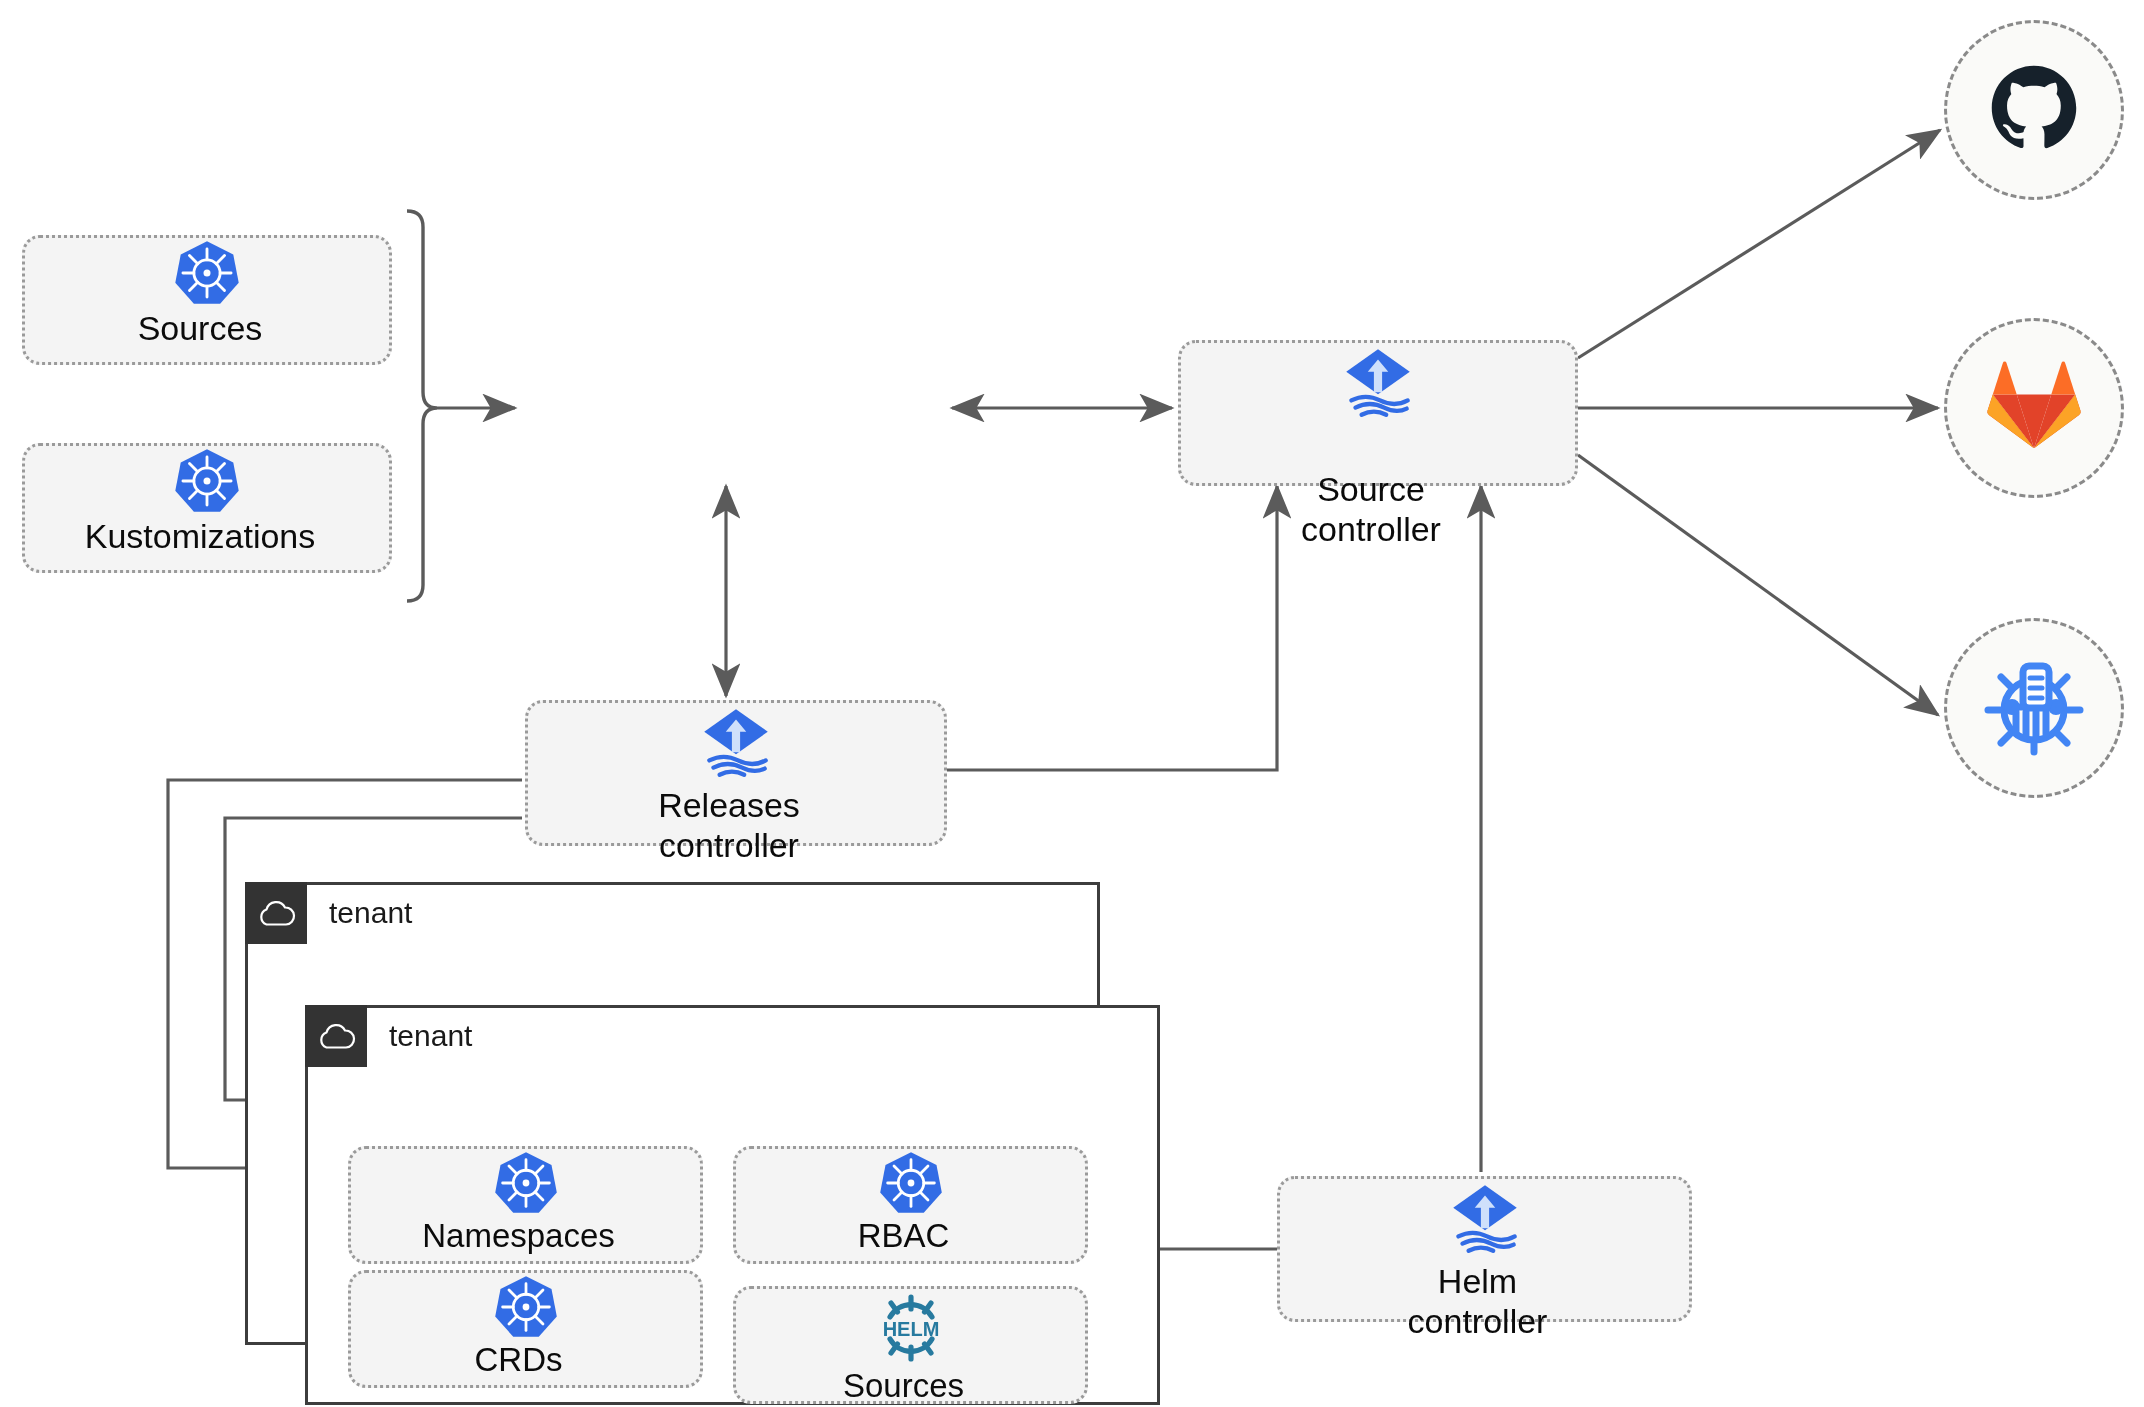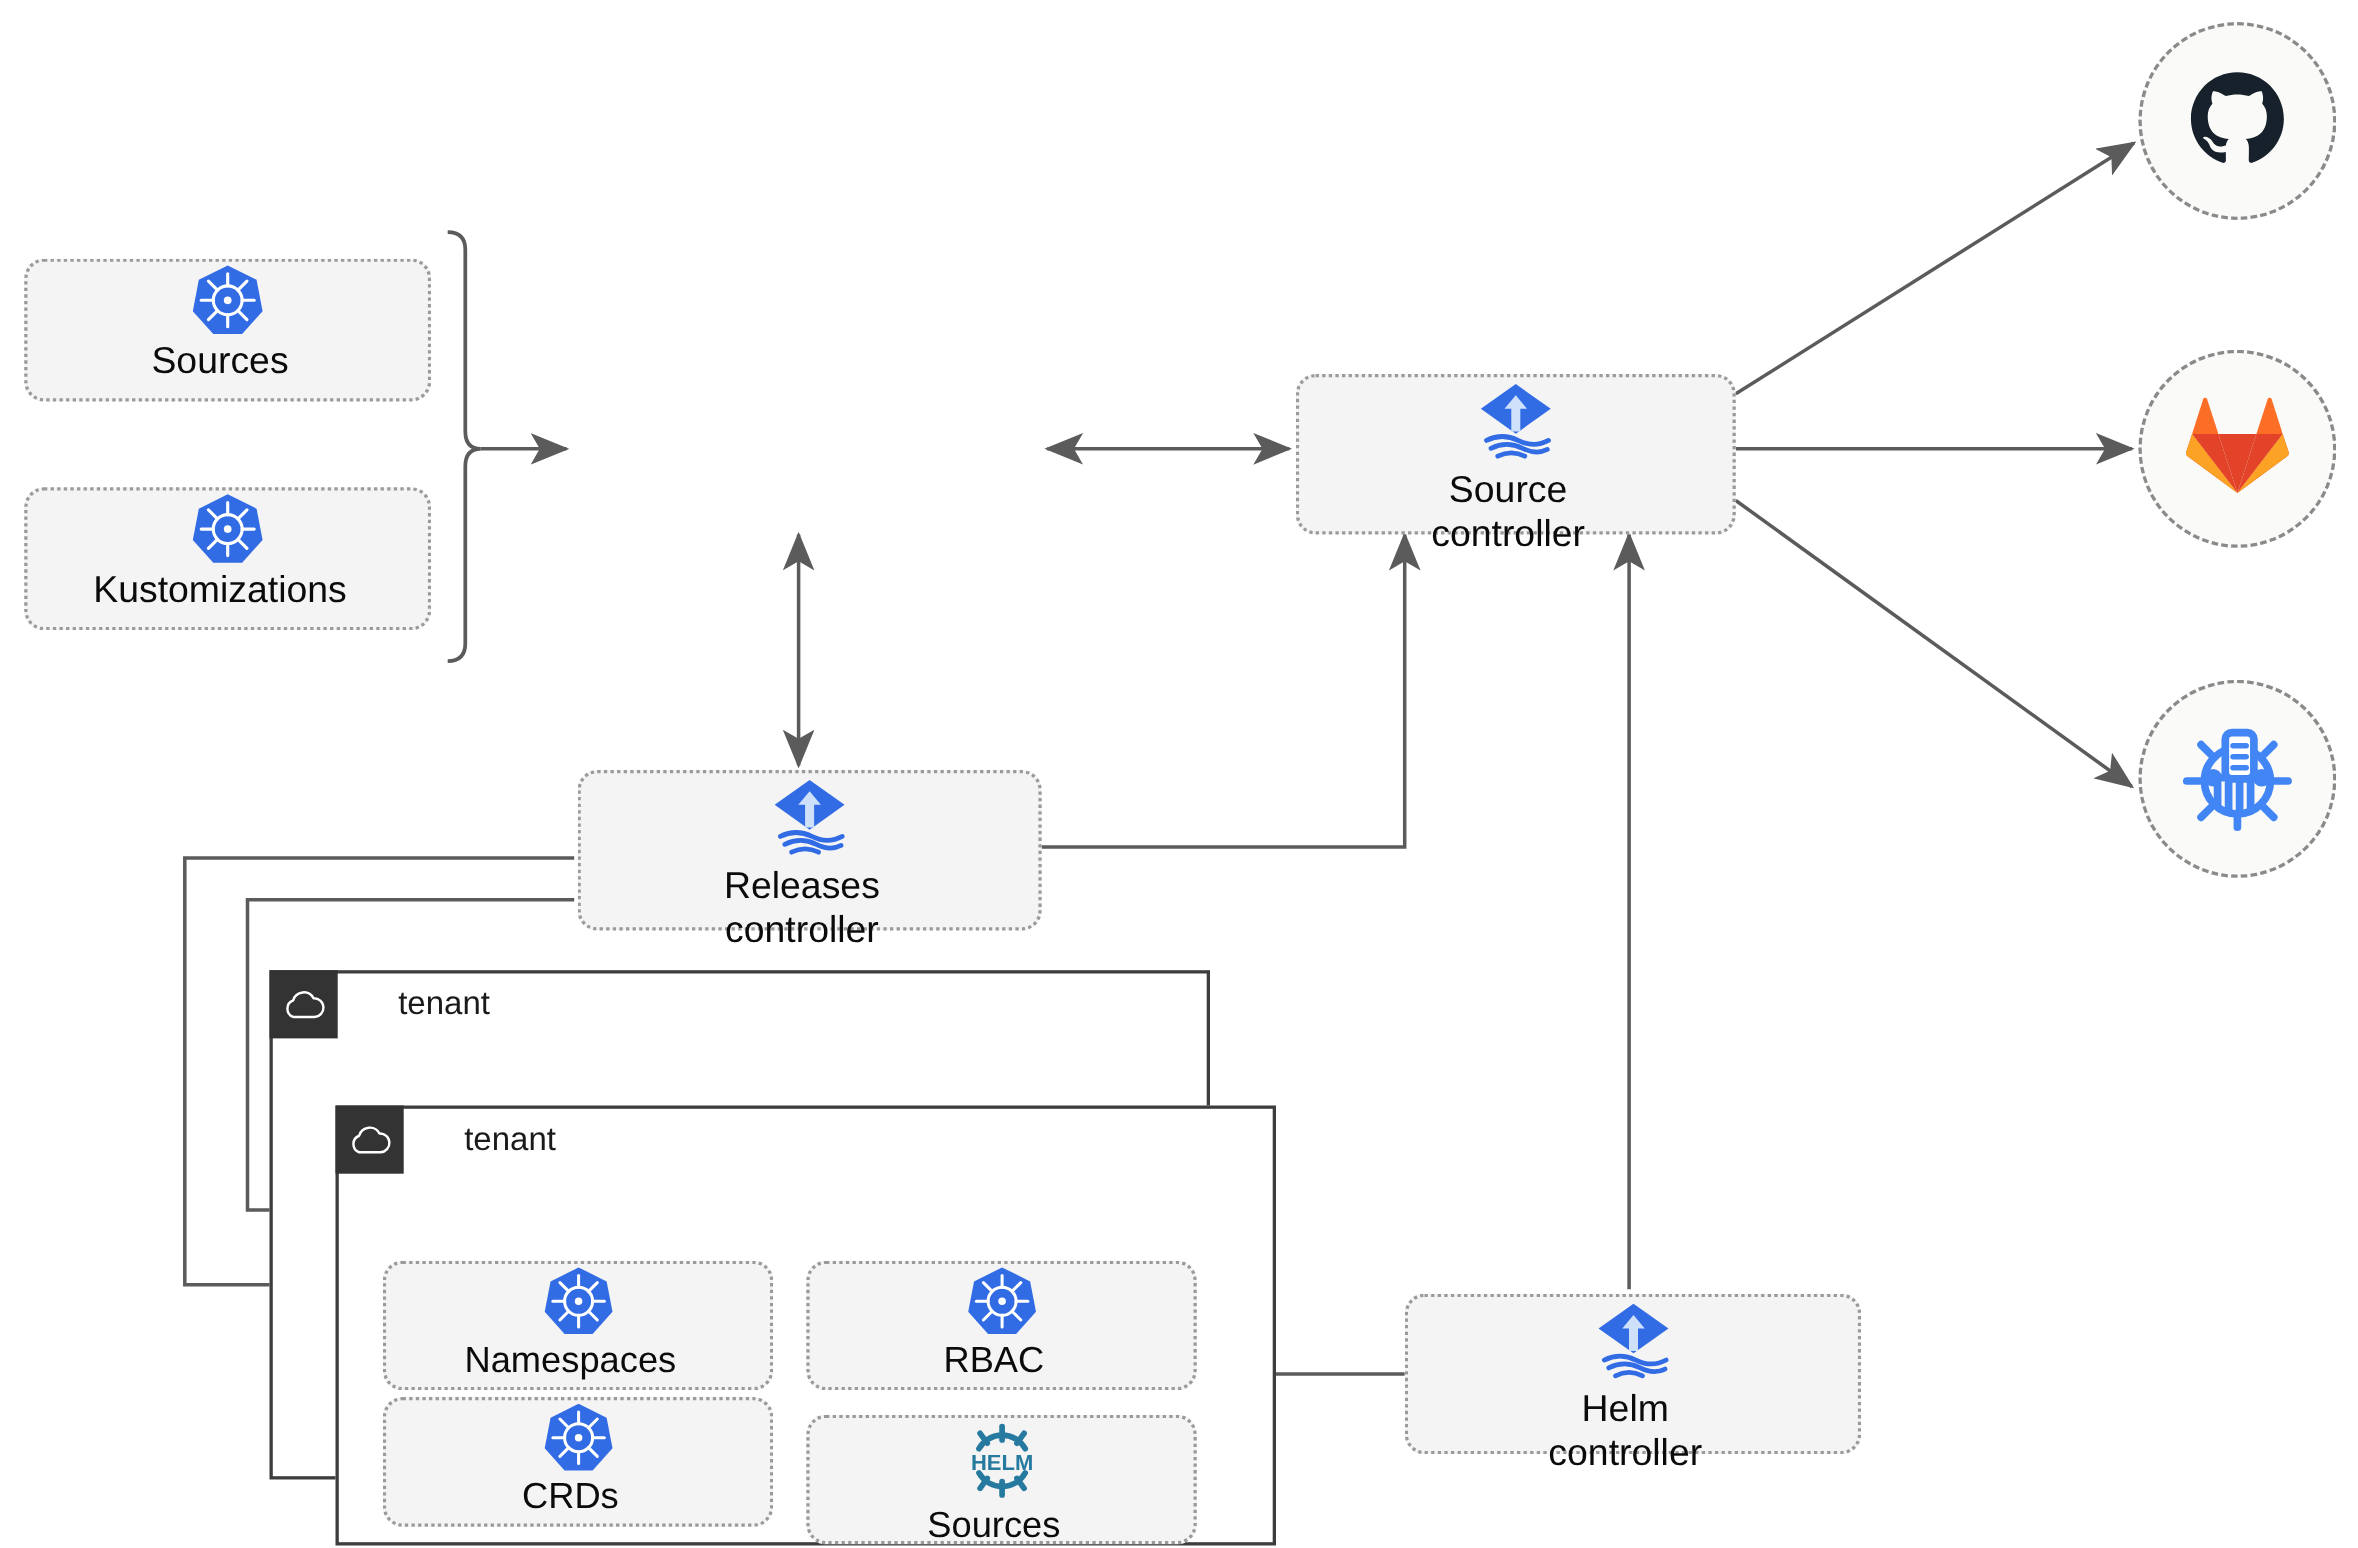--- a/index.html
+++ b/index.html
@@ -30,21 +30,21 @@
     background:#fafaf8;border:3px dashed #8a8a8a;
     display:flex;align-items:center;justify-content:center;
     box-sizing:border-box;
   }
 
   .tenant{
     position:absolute;background:#ffffff;border:3px solid #3d3d3d;
     box-sizing:border-box;
   }
   .tenant .thead{
-    position:absolute;left:-3px;top:-3px;height:62px;display:flex;align-items:center;gap:33px;
+    position:absolute;left:-3px;top:-3px;height:62px;display:flex;align-items:center;
   }
   .tenant .tbadge{
     width:62px;height:62px;background:#333333;display:flex;align-items:center;justify-content:center;
   }
   .tenant .tname{
     padding-left:22px;font-size:30px;color:#1a1a1a;line-height:62px;
   }
 </style>
 </head>
 <body>
@@ -228,21 +228,21 @@
             <path d="M40.5 40.5 L48 48"></path>
           <path d="M40.5 23.5 L48 16"></path>
             <path d="M23.5 40.5 L16 48"></path>
         </g>
       </svg>
     </div>
     <div class="lbl">Kustomizations</div>
   </div>
 
 
-  <div class="node" style="left:1178px;top:340px;width:400px;height:146px;">
+  <div class="node" style="left:1178px;top:340px;width:400px;height:146px;gap:44px;">
     <div class="ico" style="width:130px;">
       <svg width="82" height="82" viewBox="0 0 80 80" aria-hidden="true">
         <path d="M40 6 L71 28 L40 50 L9 28 Z" fill="#326ce5"></path>
         <path d="M40 16 L50 28 L44 28 L44 48 L36 48 L36 28 L30 28 Z" fill="#cfe0fb"></path>
         <g stroke="#326ce5" stroke-width="4.2" fill="none" stroke-linecap="round">
           <path d="M14 56 Q28 49 42 56 Q56 63 69 56"></path>
           <path d="M18 63 Q32 56 46 63 Q58 69 68 64"></path>
           <path d="M24 70 Q36 64 48 70"></path>
         </g>
       </svg>

